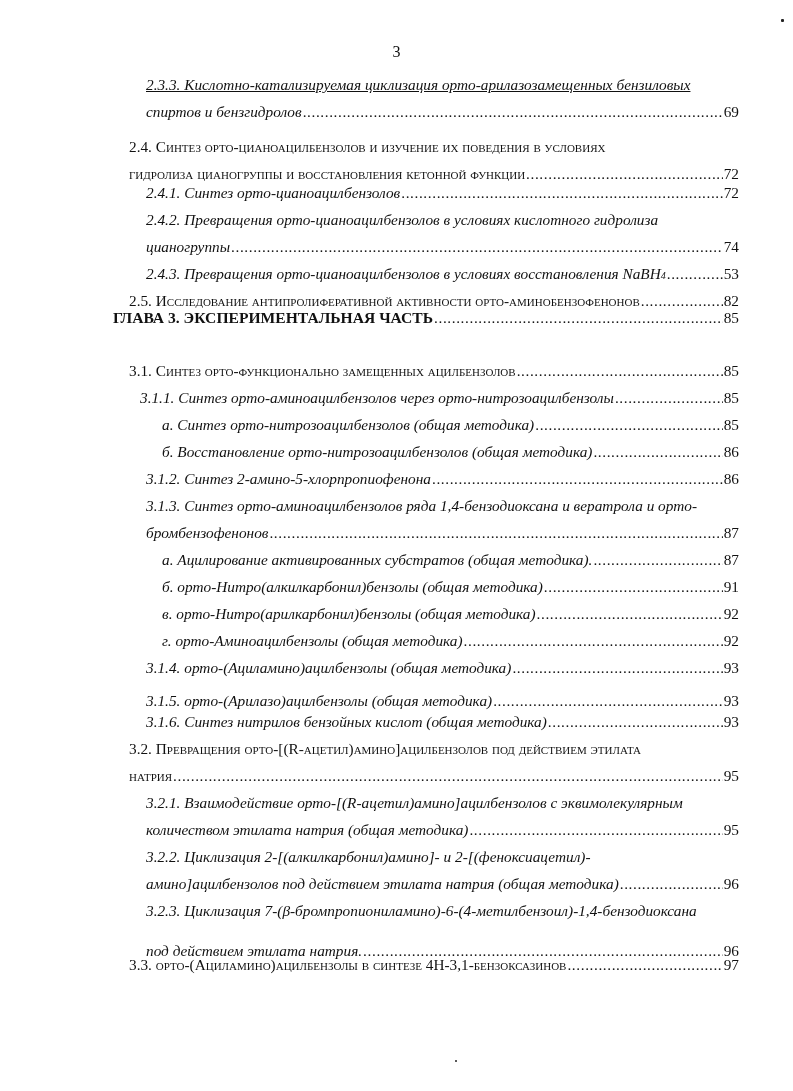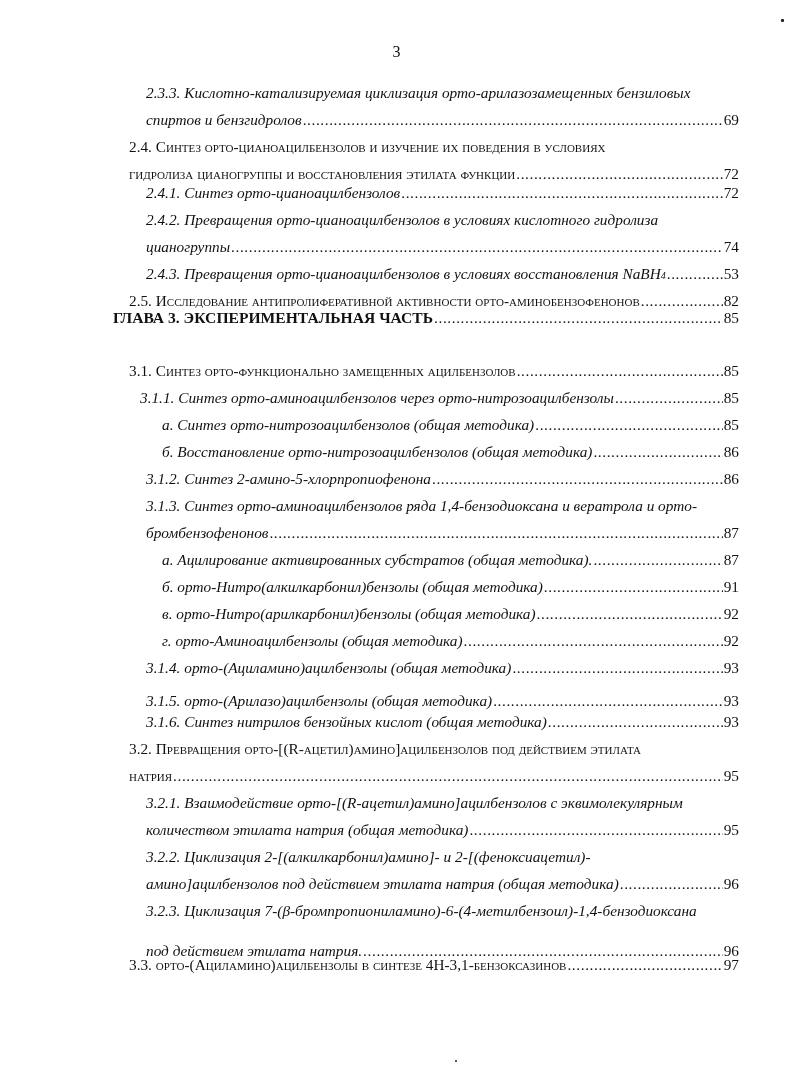--- a/index.html
+++ b/index.html
@@ -31,35 +31,35 @@
 </style>
 </head>
 <body>
 
 <div class="page-number">3</div>
 <div class="speck" style="left:781px;top:19px;"></div>
 <div class="speck" style="left:455px;top:1060px;width:2px;height:2px;"></div>
 
 <div class="toc" id="toc">
     <div class="entry" style="left: 146px; top: 75px;">
-      <div class="row" style="margin-top: 8px;">
+      <div class="row" style="margin-top: 0px; text-decoration: underline;">
         <span class="text it">2.3.3. Кислотно-катализируемая циклизация орто-арилазозамещенных бензиловых</span>
       </div>
       <div class="row" style="margin-top: 7px;">
         <span class="text it">спиртов и бензгидролов</span>
         <span class="leader"></span>
         <span class="pg">69</span>
       </div>
     </div>
     <div class="entry" style="left: 129px; top: 129px;">
       <div class="row" style="margin-top: 8px;">
         <span class="text sc">2.4. Синтез орто-цианоацилбензолов и изучение их поведения в условиях</span>
       </div>
       <div class="row" style="margin-top: 7px;">
-        <span class="text sc">гидролиза цианогруппы и восстановления этилата функции</span>
+        <span class="text sc">гидролиза цианогруппы и восстановления кетонной функции</span>
         <span class="leader"></span>
         <span class="pg">72</span>
       </div>
     </div>
     <div class="entry" style="left: 146px; top: 183px;">
       <div class="row" style="margin-top: 0px;">
         <span class="text it">2.4.1. Синтез орто-цианоацилбензолов</span>
         <span class="leader"></span>
         <span class="pg">72</span>
       </div>

